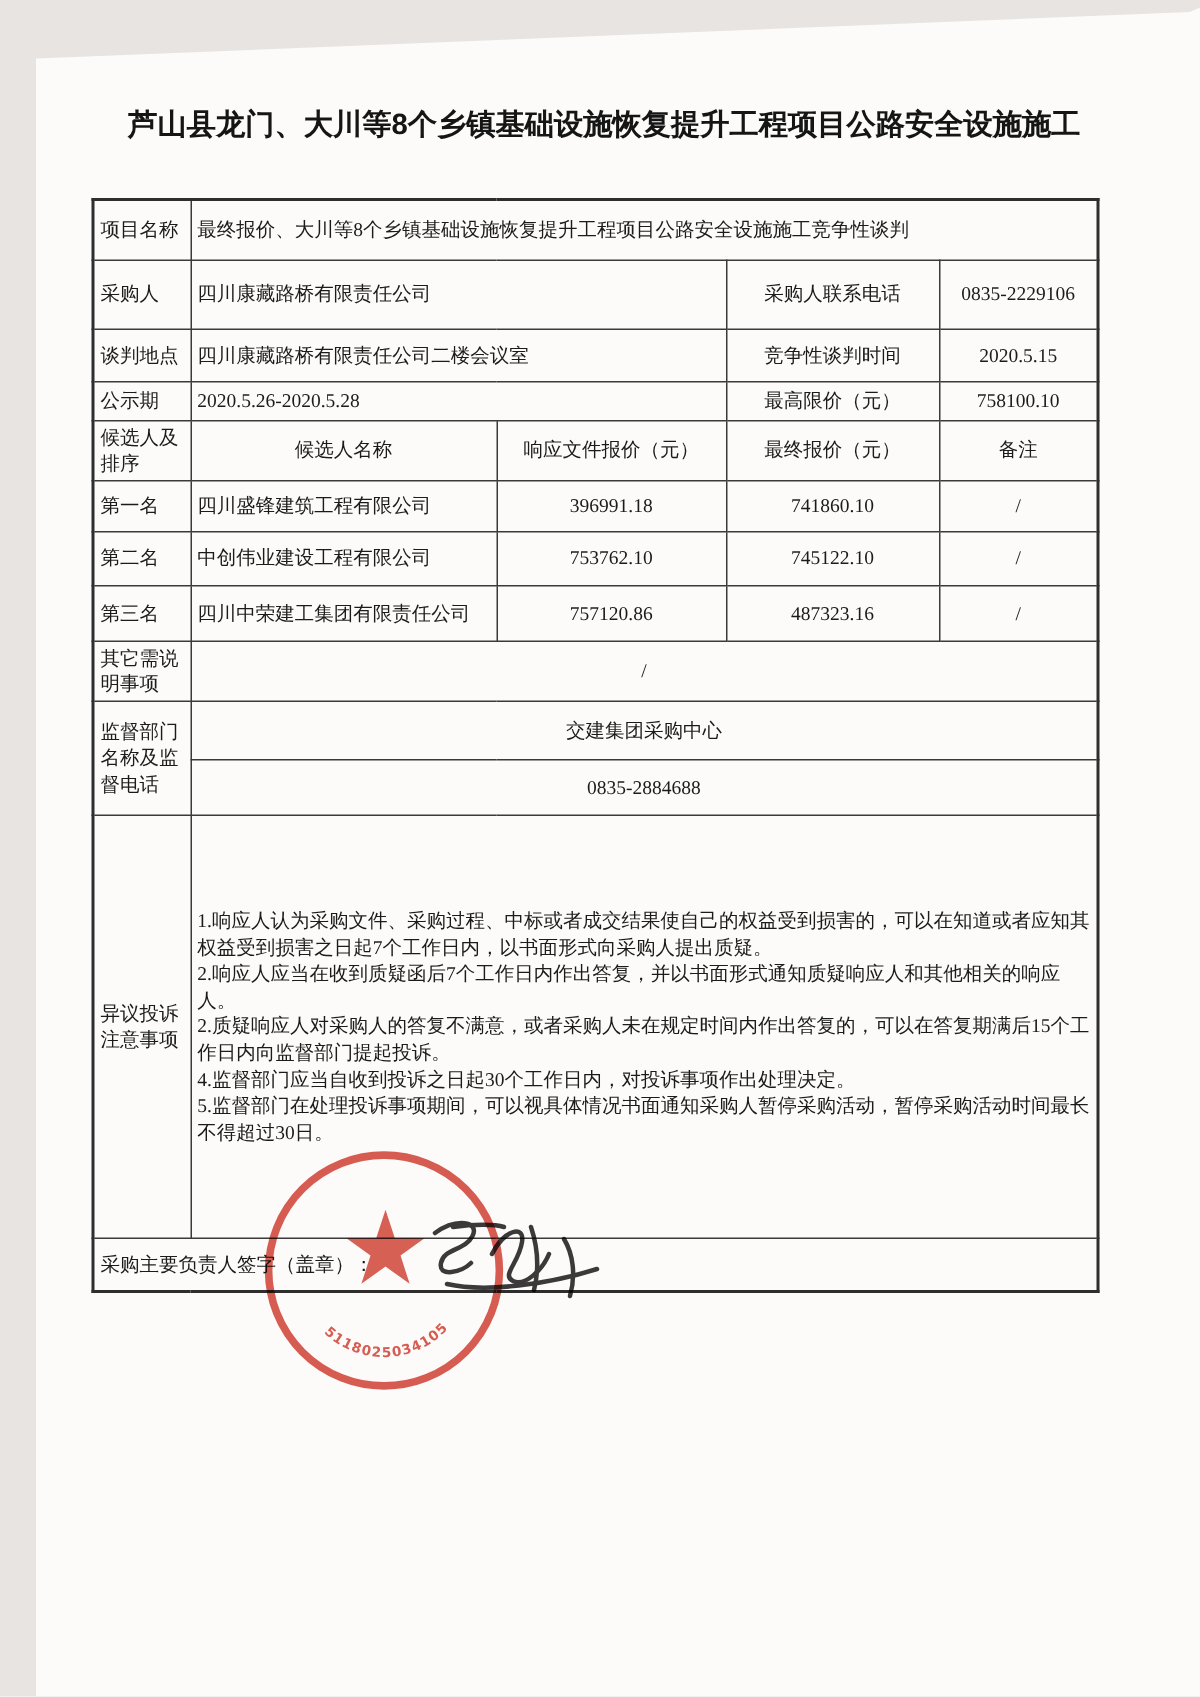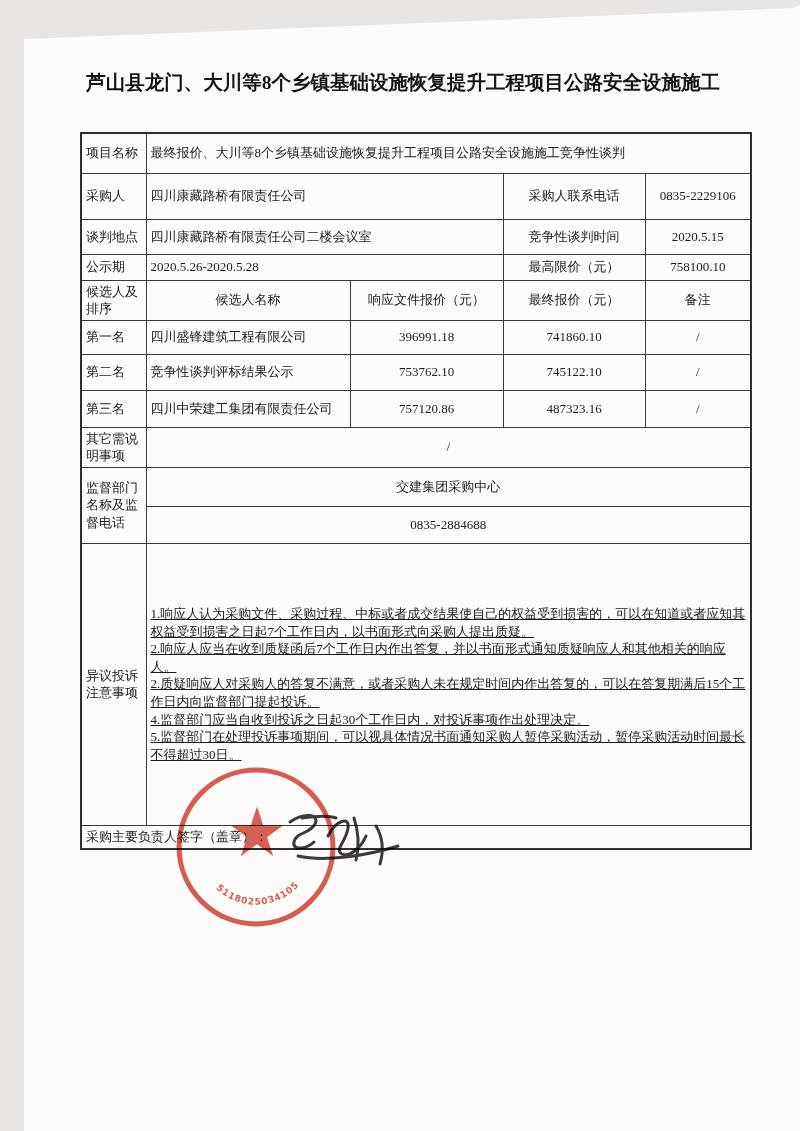--- a/index.html
+++ b/index.html
@@ -8,40 +8,40 @@
     background:#e7e4e2;
     font-family:"Liberation Serif","DejaVu Serif",serif;
     color:#1d1d1d;
   }
   .paper{
     position:absolute;inset:0;background:#fcfbfa;
     clip-path:polygon(24px 39px,793px 8px,800px 5px,800px 1131px,24px 1131px);
   }
   .title-block{
     position:absolute;left:68px;top:70px;width:670px;
-    text-align:center;font-family:Liberation Serif, serif;
+    text-align:center;font-family:Liberation Sans, sans-serif;
     font-weight:bold;font-size:19.5px;line-height:1.35;color:#151515;
   }
   table.main{
-    position:absolute;left:80px;top:132px;width:670px;
+    position:absolute;left:61px;top:132px;width:670px;
     border-collapse:collapse;table-layout:fixed;
     font-size:13px;color:#1b1b1b;
     border:2px solid #2e2e2e;
   }
   table.main td{
     border:1px solid #3a3a3a;
     padding:2px 4px;
     overflow:hidden;
     vertical-align:middle;
     line-height:1.35;
   }
   td.c{text-align:center;font-family:Liberation Serif, serif;}
   td.lbl{padding:2px 3px 2px 5px;}
   td.lblc{padding:2px 2px;}
-  td.obj{padding:6px 10px 6px 6px;line-height:1.62;text-decoration:underline;}
+  td.obj{padding:6px 10px 6px 6px;line-height:1.62;}
   .obj-item{margin:0;}
   .sig-cell{padding:2px 4px 2px 6px;}
   .seal-svg{
     position:absolute;left:172px;top:763px;width:168px;height:168px;
     mix-blend-mode:multiply;opacity:0.92;
   }
   .sig-svg{
     position:absolute;left:272px;top:800px;width:140px;height:86px;
     mix-blend-mode:multiply;
   }
@@ -95,21 +95,21 @@
       </tr>
       <tr style="height:34px">
         <td class="lbl">第一名</td>
         <td>四川盛锋建筑工程有限公司</td>
         <td class="c">396991.18</td>
         <td class="c">741860.10</td>
         <td class="c">/</td>
       </tr>
       <tr style="height:36px">
         <td class="lbl">第二名</td>
-        <td>竞争性谈判评标结果公示</td>
+        <td>中创伟业建设工程有限公司</td>
         <td class="c">753762.10</td>
         <td class="c">745122.10</td>
         <td class="c">/</td>
       </tr>
       <tr style="height:37px">
         <td class="lbl">第三名</td>
         <td>四川中荣建工集团有限责任公司</td>
         <td class="c">757120.86</td>
         <td class="c">487323.16</td>
         <td class="c">/</td>
@@ -128,21 +128,21 @@
       <tr style="height:282px">
         <td class="lblc">异议投诉注意事项</td>
         <td colspan="4" class="obj">
           <div class="obj-item">1.响应人认为采购文件、采购过程、中标或者成交结果使自己的权益受到损害的，可以在知道或者应知其权益受到损害之日起7个工作日内，以书面形式向采购人提出质疑。</div>
           <div class="obj-item">2.响应人应当在收到质疑函后7个工作日内作出答复，并以书面形式通知质疑响应人和其他相关的响应人。</div>
           <div class="obj-item">2.质疑响应人对采购人的答复不满意，或者采购人未在规定时间内作出答复的，可以在答复期满后15个工作日内向监督部门提起投诉。</div>
           <div class="obj-item">4.监督部门应当自收到投诉之日起30个工作日内，对投诉事项作出处理决定。</div>
           <div class="obj-item">5.监督部门在处理投诉事项期间，可以视具体情况书面通知采购人暂停采购活动，暂停采购活动时间最长不得超过30日。</div>
         </td>
       </tr>
-      <tr style="height:24px">
+      <tr style="height:36px">
         <td colspan="5" class="sig-cell">
           <span>采购主要负责人签字（盖章）：</span>
         </td>
       </tr>
     </tbody>
   </table>
 
   <svg class="seal-svg" viewBox="0 0 166 166">
     <defs>
       <path id="sealTopArc" d="M 83,146 A 63,63 0 1 1 82.9,146"></path>

